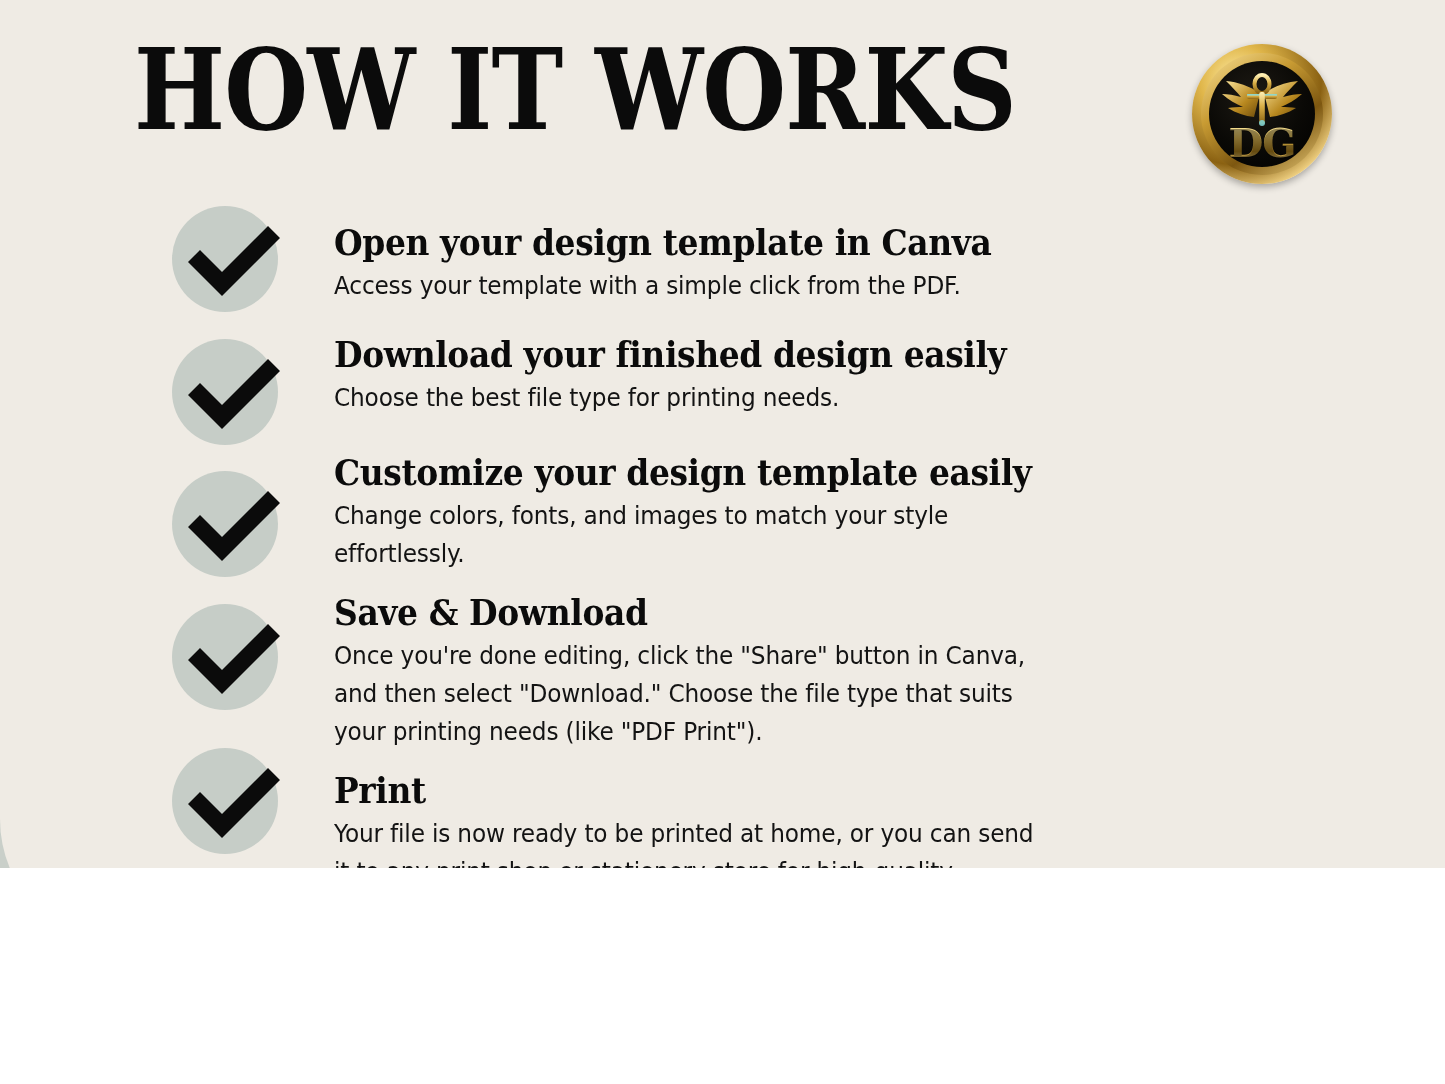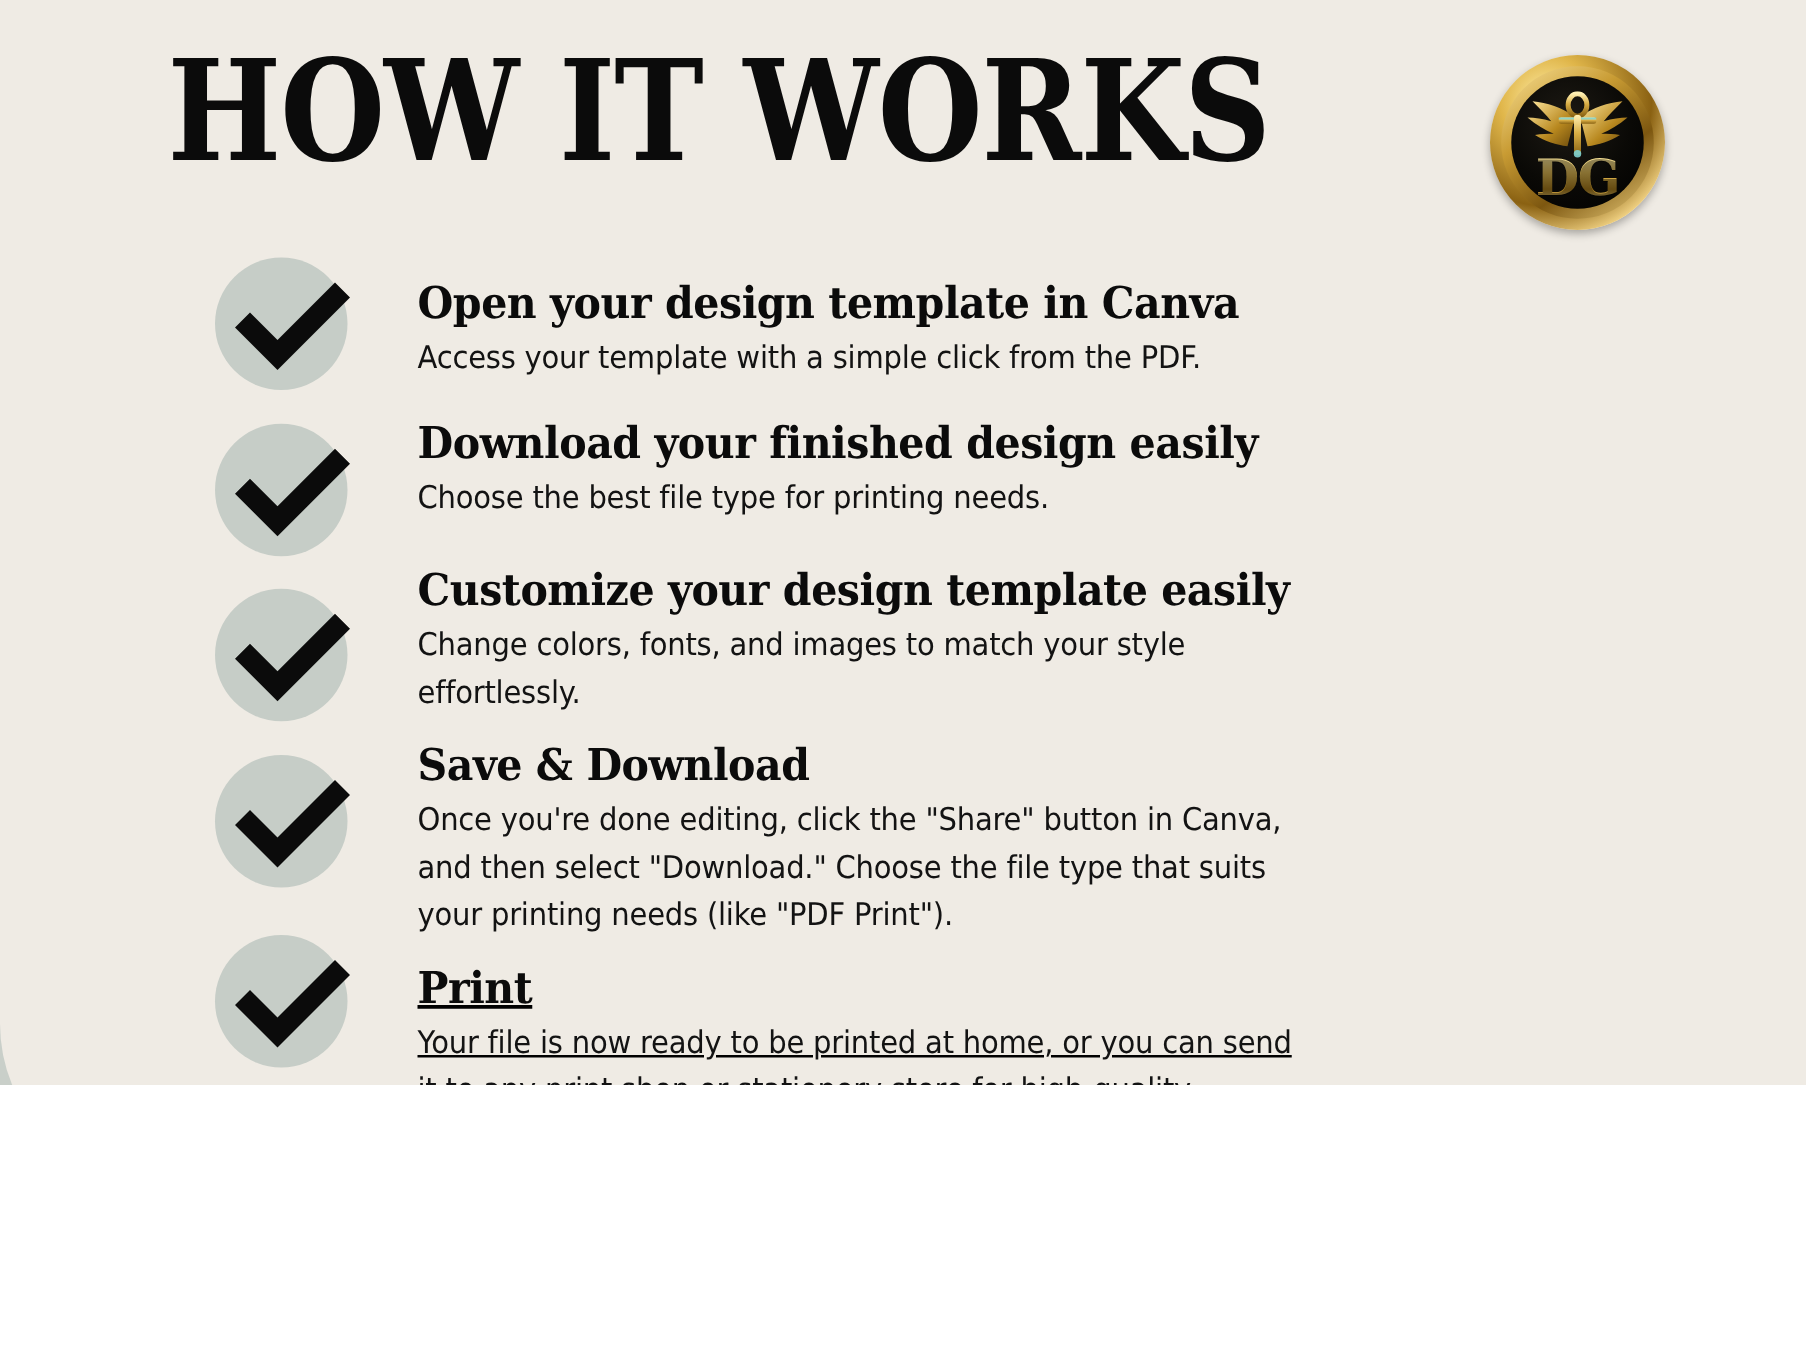--- a/index.html
+++ b/index.html
@@ -281,20 +281,20 @@
       </div>
     </div>
 
     <div class="step" style="top:704px;">
       <div class="step-check" style="top:0px;">
         <div class="check-circle"></div>
         <svg class="check-mark" width="120" height="110" viewBox="0 0 120 110">
           <path d="M16 56 L28 44 L50 66 L96 20 L108 32 L50 90 Z" fill="#0b0b0b"></path>
         </svg>
       </div>
-      <div class="step-text" style="top:22px;width:775px;text-decoration:underline;">
+      <div class="step-text" style="top:22px;width:775px;">
         <div class="step-heading">Print</div>
         <div class="step-body">Your file is now ready to be printed at home, or you can send it to any print shop or stationery store for high-quality printing.</div>
       </div>
     </div>
 
   </div>
 </div>
 
 </body></html>

